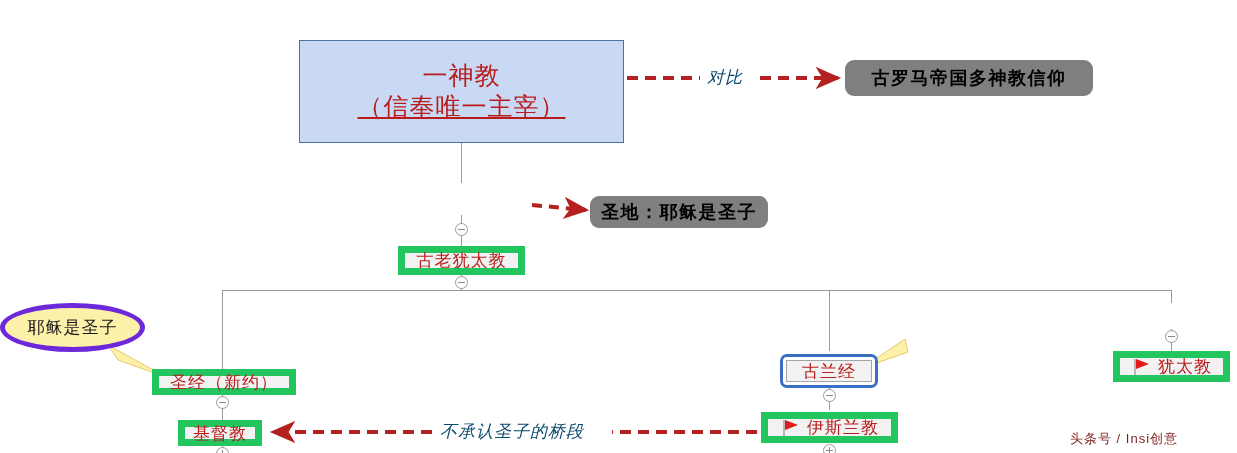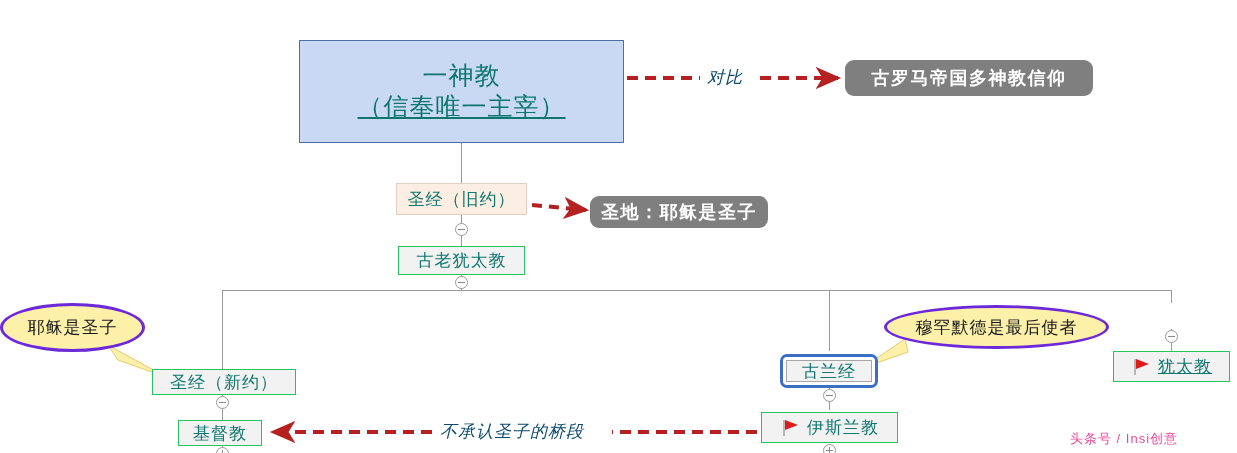--- a/index.html
+++ b/index.html
@@ -17,52 +17,52 @@
     background: #ffffff;
     overflow: hidden;
   }
   .node {
     position: absolute;
     box-sizing: border-box;
     display: flex;
     align-items: center;
     justify-content: center;
     white-space: nowrap;
-    color: #0f766e;
+    color: #b91c1c;
   }
   
   .node-root {
     background: #c9d9f4;
     border: 1.5px solid #4a6punk;
     border: 1.5px solid #4d6fa8;
     flex-direction: column;
     line-height: 1.22;
     letter-spacing: 1px;
   }
   .node-root .l1 { font-size: 25px; }
   .node-root .l2 { font-size: 25px; text-decoration: underline; }
   
   .node-plain {
     background: #f2f2f2;
-    border: 1px solid #22c55e;
+    border: 7px solid #22c55e;
     font-size: 17px;
     letter-spacing: 1px;
   }
   
   .node-cream {
     background: #fdeee3;
     border: 1px solid #e0cfc2;
     font-size: 17px;
     letter-spacing: 1px;
   }
   
   .node-pill {
     background: #7f7f7f;
     border-radius: 9px;
-    color: #ffffff;
+    color: #000000;
     font-size: 18px;
     font-weight: bold;
     letter-spacing: 1.5px;
   }
   
   .node-selected {
     border: 3px solid #3a6fc4;
     border-radius: 7px;
     background: #ffffff;
     padding: 3px;
@@ -137,35 +137,35 @@
     color: #0c4a6e;
     background: #ffffff;
     padding: 0 3px;
     white-space: nowrap;
     letter-spacing: 1px;
   }
   
   .callout {
     position: absolute;
     background: #fdf0a9;
-    border: 3px solid #6d28d9;
+    border: 5px solid #6d28d9;
     border-radius: 50%;
     display: flex;
     align-items: center;
     justify-content: center;
     font-size: 17px;
     color: #1a1a1a;
     letter-spacing: 1px;
     white-space: nowrap;
     box-sizing: border-box;
   }
   .watermark {
     position: absolute;
     font-size: 13px;
-    color: #ec4899;
+    color: #7f1d1d;
     letter-spacing: 1px;
     white-space: nowrap;
     font-family: "Liberation Sans", sans-serif;
   }
 </style>
 </head>
 <body>
 
 <div id="canvas">
 
@@ -211,23 +211,20 @@
 
   <div class="node node-root" style="left:299px; top:40px; width:325px; height:103px;">
     <span class="l1">一神教</span>
     <span class="l2">（信奉唯一主宰）</span>
   </div>
 
   <div class="node node-pill" style="left:845px; top:60px; width:248px; height:36px;">
     <span>古罗马帝国多神教信仰</span>
   </div>
 
-  <div class="node node-cream" style="left:396px; top:183px; width:131px; height:32px;">
-    <span>圣经（旧约）</span>
-  </div>
 
   <div class="node node-pill" style="left:590px; top:196px; width:178px; height:32px;">
     <span>圣地：耶稣是圣子</span>
   </div>
 
   <div class="node node-plain" style="left:398px; top:246px; width:127px; height:29px;">
     <span>古老犹太教</span>
   </div>
 
   <div class="node node-plain" style="left:152px; top:369px; width:144px; height:26px;font-family:Liberation Mono, monospace;">
@@ -248,21 +245,21 @@
     <span class="flag-wrap">
       <svg width="21" height="21" viewBox="0 0 21 21">
           <rect x="3" y="3" width="2" height="16" fill="#b8b8b8"></rect>
           <path d="M5,3 L18,8 L5,13 Z" fill="#e01b1b"></path>
         </svg>
     </span>
     <span>伊斯兰教</span>
   </div>
 
 
-  <div class="node node-plain" style="left:1113px; top:351px; width:117px; height:31px;text-decoration:underline;">
+  <div class="node node-plain" style="left:1113px; top:351px; width:117px; height:31px;">
     <span class="flag-wrap">
       <svg width="21" height="21" viewBox="0 0 21 21">
           <rect x="3" y="3" width="2" height="16" fill="#b8b8b8"></rect>
           <path d="M5,3 L18,8 L5,13 Z" fill="#e01b1b"></path>
         </svg>
     </span>
     <span>犹太教</span>
   </div>
 
   <div class="toggle" style="left:455px; top:223px;"></div>
@@ -270,19 +267,16 @@
   <div class="toggle" style="left:216px; top:396px;"></div>
   <div class="toggle" style="left:823px; top:389px;"></div>
   <div class="toggle plus" style="left:823px; top:444px;"></div>
   <div class="toggle" style="left:1165px; top:330px;"></div>
   <div class="toggle plus" style="left:216px; top:447px;"></div>
 
   <div class="callout" style="left:0px; top:303px; width:145px; height:49px;">
     <span>耶稣是圣子</span>
   </div>
 
-  <div class="callout" style="left:884px; top:305px; width:225px; height:44px;">
-    <span>穆罕默德是最后使者</span>
-  </div>
 
   <div class="watermark" style="left:1070px; top:430px;">头条号 / Insi创意</div>
 
 </div>
 
 </body></html>

